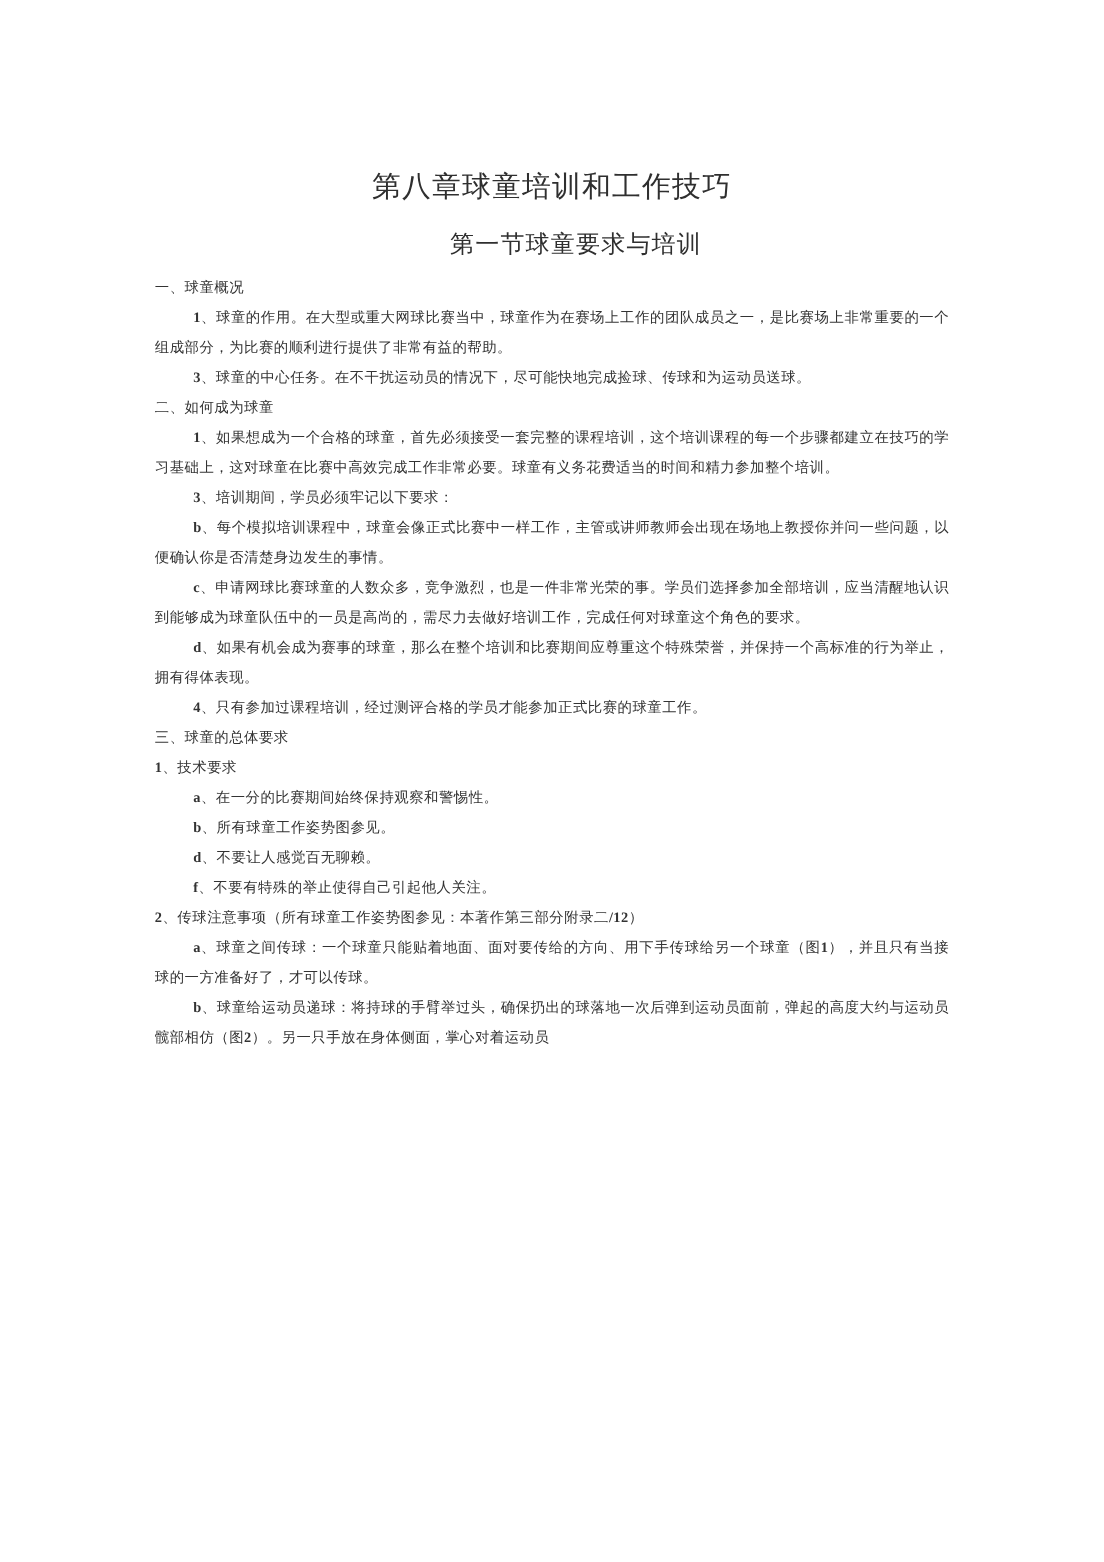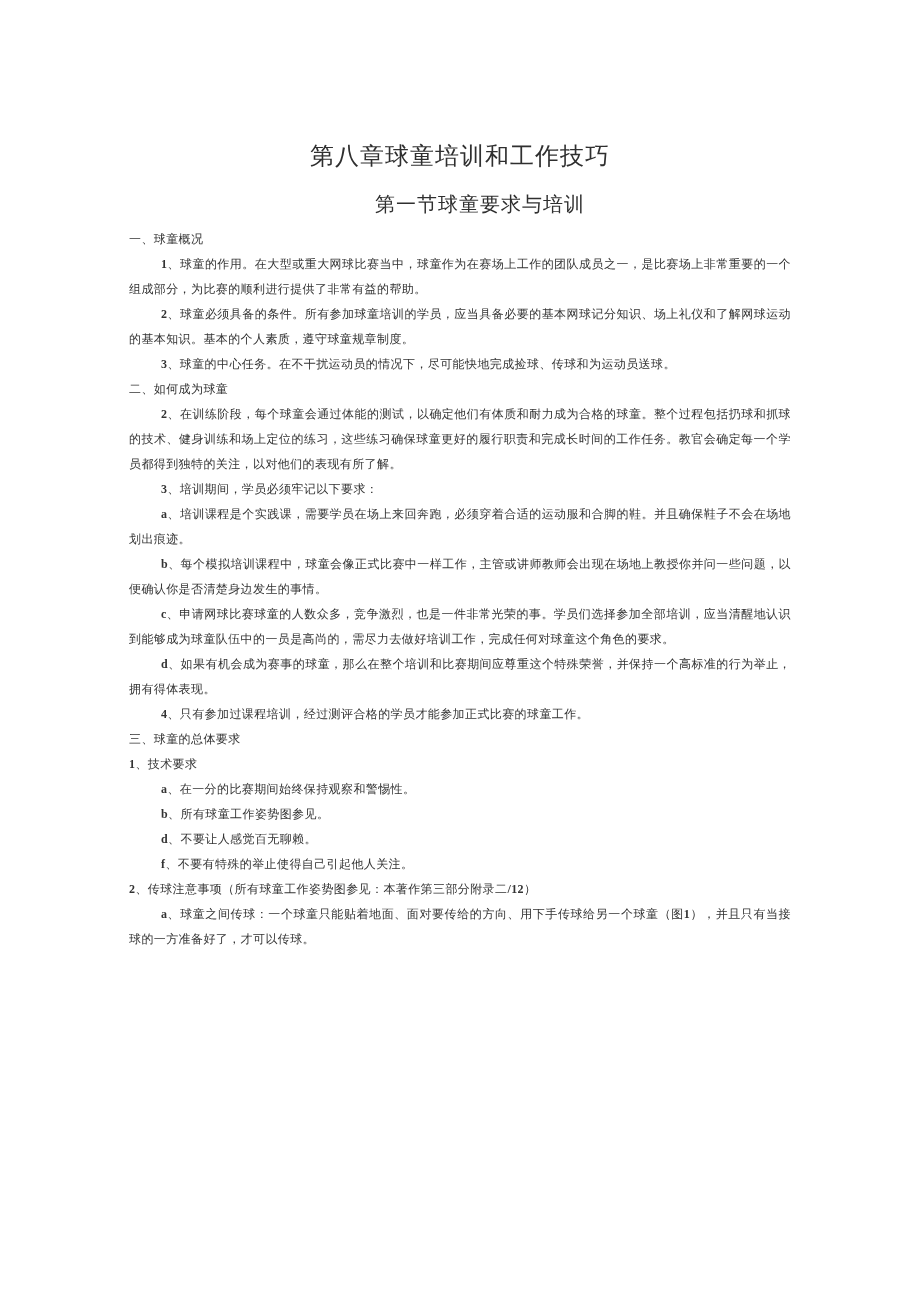--- a/index.html
+++ b/index.html
@@ -60,26 +60,24 @@
 </style>
 </head>
 <body>
 
 <div class="page">
   <h1 class="chapter-title">第八章球童培训和工作技巧</h1>
   <h2 class="section-title">第一节球童要求与培训</h2>
   <div class="doc-body" id="doc-body">
       <p class="para"><span>一、球童概况</span></p>
       <p class="para indent"><b>1</b><span>、球童的作用。在大型或重大网球比赛当中，球童作为在赛场上工作的团队成员之一，是比赛场上非常重要的一个组成部分，为比赛的顺利进行提供了非常有益的帮助。</span></p>
-      <p class="para indent"><b>2</b><span>、球童必须具备的条件。所有参加球童培训的学员，应当具备必要的基本网球记分知识、场上礼仪和了解网球运动的基本知识。基本的个人素质，遵守球童规章制度。</span></p>
       <p class="para indent"><b>3</b><span>、球童的中心任务。在不干扰运动员的情况下，尽可能快地完成捡球、传球和为运动员送球。</span></p>
       <p class="para"><span>二、如何成为球童</span></p>
-      <p class="para indent"><b>2</b><span>、在训练阶段，每个球童会通过体能的测试，以确定他们有体质和耐力成为合格的球童。整个过程包括扔球和抓球的技术、健身训练和场上定位的练习，这些练习确保球童更好的履行职责和完成长时间的工作任务。教官会确定每一个学员都得到独特的关注，以对他们的表现有所了解。</span></p>
+      <p class="para indent"><b>1</b><span>、如果想成为一个合格的球童，首先必须接受一套完整的课程培训，这个培训课程的每一个步骤都建立在技巧的学习基础上，这对球童在比赛中高效完成工作非常必要。球童有义务花费适当的时间和精力参加整个培训。</span></p>
       <p class="para indent"><b>3</b><span>、培训期间，学员必须牢记以下要求：</span></p>
-      <p class="para indent"><b>a</b><span>、培训课程是个实践课，需要学员在场上来回奔跑，必须穿着合适的运动服和合脚的鞋。并且确保鞋子不会在场地划出痕迹。</span></p>
       <p class="para indent"><b>b</b><span>、每个模拟培训课程中，球童会像正式比赛中一样工作，主管或讲师教师会出现在场地上教授你并问一些问题，以便确认你是否清楚身边发生的事情。</span></p>
       <p class="para indent"><b>c</b><span>、申请网球比赛球童的人数众多，竞争激烈，也是一件非常光荣的事。学员们选择参加全部培训，应当清醒地认识到能够成为球童队伍中的一员是高尚的，需尽力去做好培训工作，完成任何对球童这个角色的要求。</span></p>
       <p class="para indent"><b>d</b><span>、如果有机会成为赛事的球童，那么在整个培训和比赛期间应尊重这个特殊荣誉，并保持一个高标准的行为举止，拥有得体表现。</span></p>
       <p class="para indent"><b>4</b><span>、只有参加过课程培训，经过测评合格的学员才能参加正式比赛的球童工作。</span></p>
       <p class="para"><span>三、球童的总体要求</span></p>
       <p class="para"><b>1</b><span>、技术要求</span></p>
       <p class="para indent"><b>a</b><span>、在一分的比赛期间始终保持观察和警惕性。</span></p>
       <p class="para indent"><b>b</b><span>、所有球童工作姿势图参见。</span></p>
       <p class="para indent"><b>d</b><span>、不要让人感觉百无聊赖。</span></p>
       <p class="para indent"><b>f</b><span>、不要有特殊的举止使得自己引起他人关注。</span></p>

